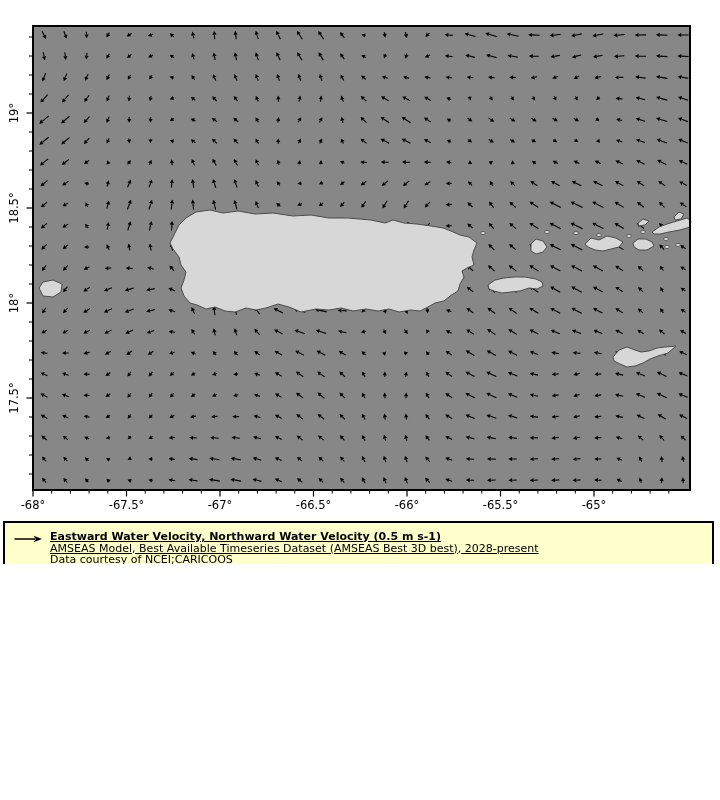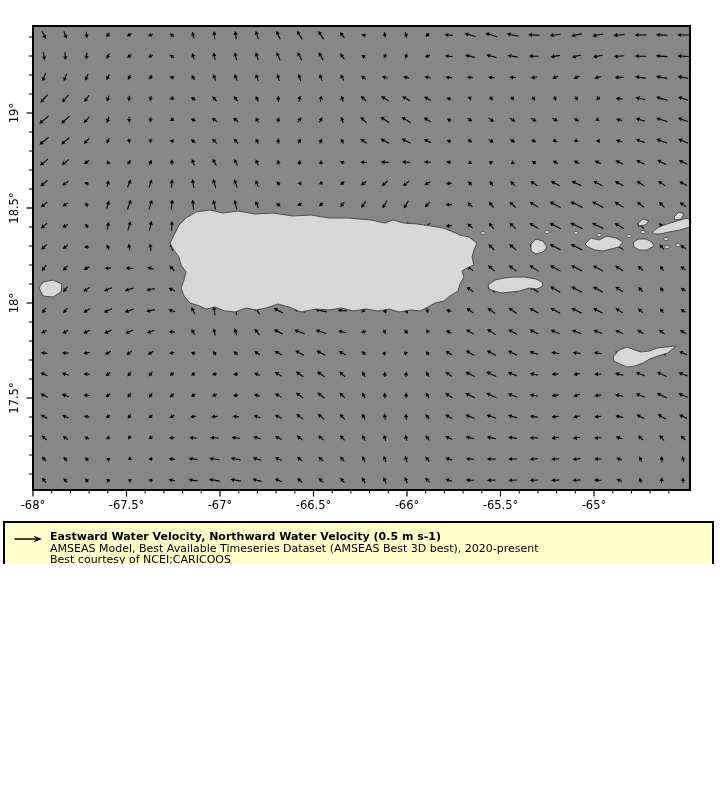--- a/index.html
+++ b/index.html
@@ -25,20 +25,21 @@
   }
   .legend-arrow { position: absolute; left: 9px; top: 10px; }
   .legend-lines {
     position: absolute;
     left: 45px;
     top: 8px;
     color: #000000;
     font-size: 11px;
     line-height: 11.5px;
     white-space: nowrap;
+    text-decoration: underline;
   }
   .legend-title { font-weight: bold; }
 </style>
 </head>
 <body>
 
 <div class="figure">
 
   <svg id="map-svg" width="720" height="518">
     <defs>
@@ -153,18 +154,18 @@
       </g>
   </svg>
 
   <div class="legend">
     <svg class="legend-arrow" width="28" height="12" viewBox="0 0 28 12">
       <line x1="0.5" y1="6" x2="21" y2="6" stroke="#000000" stroke-width="1.5"></line>
       <polygon points="28,6 19.5,2.7 21.8,6 19.5,9.3" fill="#000000"></polygon>
     </svg>
     <div class="legend-lines">
       <div class="legend-title">Eastward Water Velocity, Northward Water Velocity (0.5 m s-1)</div>
-      <div class="legend-line">AMSEAS Model, Best Available Timeseries Dataset (AMSEAS Best 3D best), 2020-present</div>
-      <div class="legend-line">Best courtesy of NCEI;CARICOOS</div>
+      <div class="legend-line">AMSEAS Model, Best Available Timeseries Dataset (AMSEAS Best 3D best), 2028-present</div>
+      <div class="legend-line">Data courtesy of NCEI;CARICOOS</div>
     </div>
   </div>
 
 </div>
 
 </body></html>

